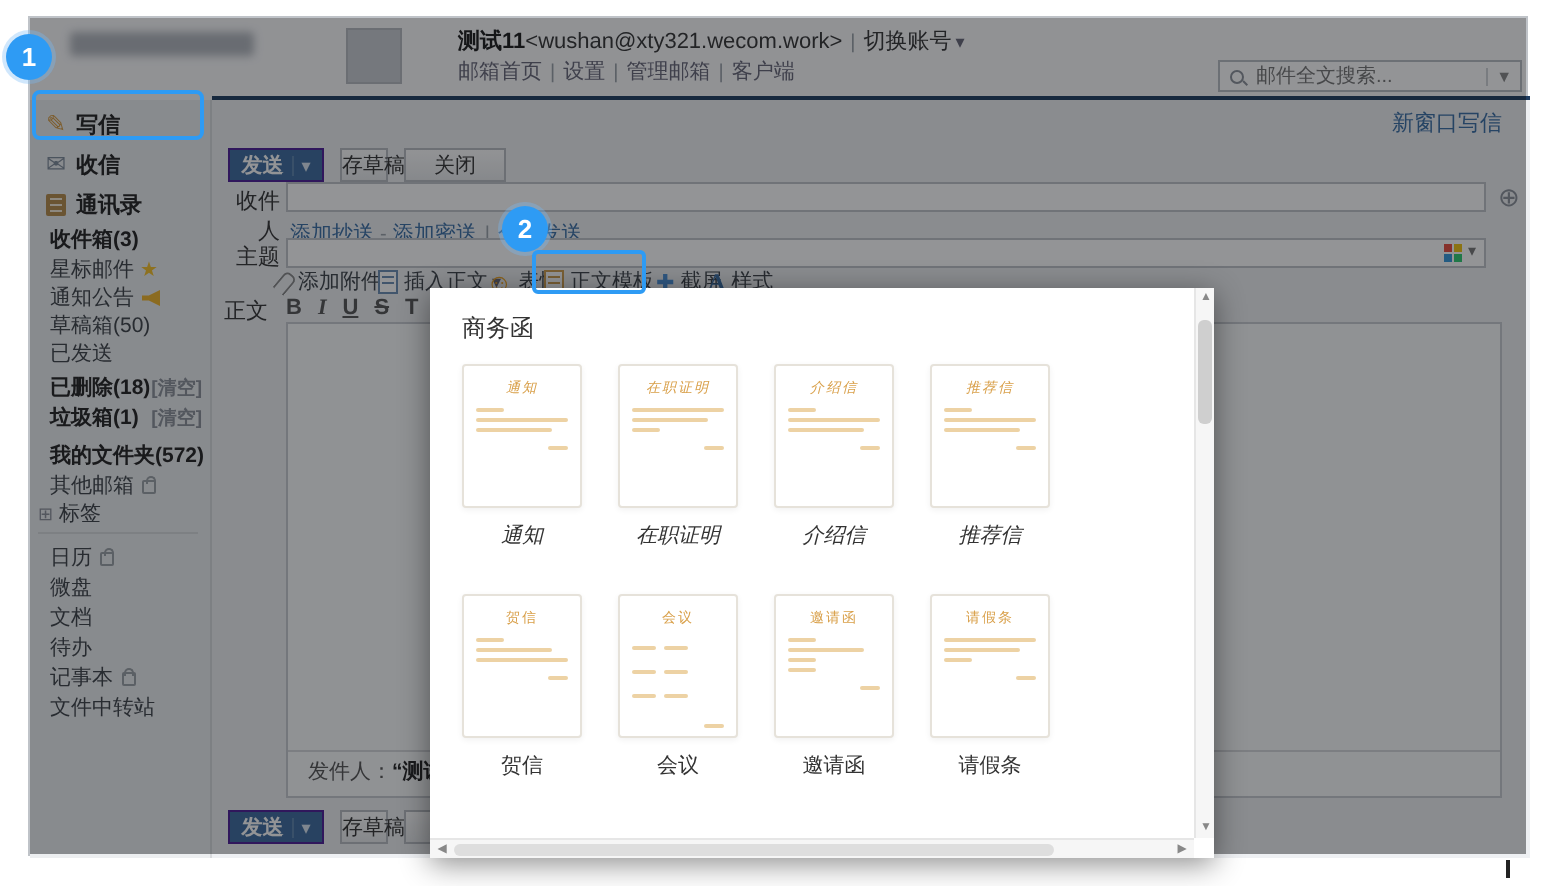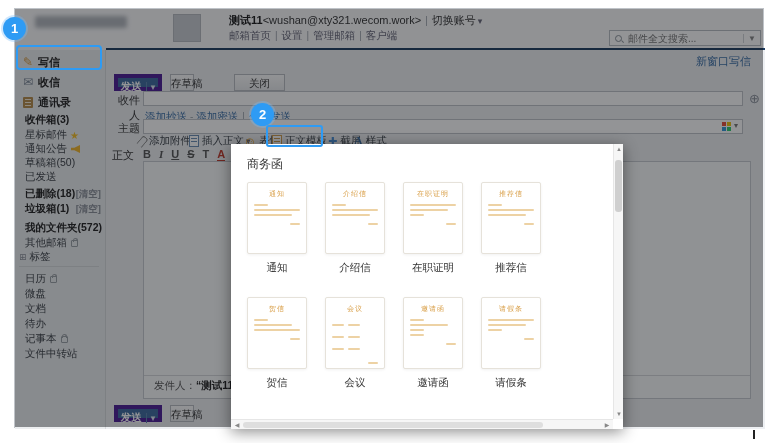--- a/index.html
+++ b/index.html
@@ -52,24 +52,24 @@
   
   .main-bg{position:absolute;left:91px;top:41px;width:659px;height:379px;background:#eef0f3;}
   .new-window{position:absolute;right:12px;top:45px;color:#3a6ea5;cursor:pointer;}
   .tabs{position:absolute;left:99px;top:43px;height:18px;white-space:nowrap;}
   .tab{display:inline-block;width:57px;height:18px;line-height:18px;text-align:center;background:#c9d0d8;color:#1c3a57;font-weight:bold;margin-right:2px;cursor:pointer;font-size:10.5px;}
   .tab.active{background:#f2f4f6;}
   .btnrow{position:absolute;height:18px;white-space:nowrap;}
   .btnrow.top{left:99px;top:65px;}
   .btnrow.bottom{left:99px;top:396px;}
   .btn{display:inline-block;height:17px;line-height:17px;text-align:center;font-size:10.5px;cursor:pointer;box-sizing:border-box;vertical-align:top;}
-  .btn.primary{background:#3d6b9e;color:#fff;font-weight:bold;width:48px;border:4px solid #4c1d95;margin-right:8px;}
+  .btn.primary{background:#3d6b9e;color:#fff;font-weight:bold;width:48px;border:1px solid #4c1d95;margin-right:8px;}
   .btn.primary .caret{color:#dbe6f2;border-left:1px solid #5b84ae;padding-left:4px;margin-left:4px;}
   .btn.plain{background:linear-gradient(#fdfdfd,#e8eaec);border:1px solid #b8bcc2;color:#333;width:24px;margin-right:8px;}
-  .btn.plain.narrow{width:51px;margin-left:32px;}
+  .btn.plain.narrow{width:51px;}
 
   .flabel{position:absolute;width:28px;text-align:right;color:#333;}
   .finput{position:absolute;left:128px;width:600px;height:15px;background:#fff;border:1px solid #c0c4c9;box-sizing:border-box;font-size:11px;padding:0 3px;outline:none;font-family:inherit;}
   .plus-ic{position:absolute;left:734px;top:83px;color:#8a9099;font-size:13px;cursor:pointer;line-height:13px;}
   .cc-row{position:absolute;left:130px;top:101px;font-size:10.5px;white-space:nowrap;}
   .cc-row .lnk{color:#3a6ea5;cursor:pointer;}
   .grid-ic{position:absolute;left:707px;top:113px;width:9px;height:9px;display:grid;grid-template-columns:4px 4px;grid-template-rows:4px 4px;gap:1px;cursor:pointer;}
   .grid-ic i{display:block;}
   .grid-ic i:nth-child(1){background:#e74c3c;} .grid-ic i:nth-child(2){background:#f1c40f;}
   .grid-ic i:nth-child(3){background:#3498db;} .grid-ic i:nth-child(4){background:#2ecc71;}
@@ -100,24 +100,24 @@
 
   .editor{position:absolute;left:128px;top:152px;width:608px;height:238px;background:#fafbfc;border:1px solid #c6cacf;box-sizing:border-box;}
   .editor .sep-line{position:absolute;left:0;right:0;bottom:22px;border-top:1px solid #d5d8db;}
   .sender{position:absolute;left:10px;bottom:5px;font-size:10.5px;color:#555;white-space:nowrap;}
   .sender b{color:#222;}
 
   
   .dim{position:absolute;inset:0;background:rgba(15,18,22,0.45);z-index:5;}
 
   
-  .modal{position:absolute;left:216px;top:135px;width:392px;height:285px;background:#fff;z-index:10;box-shadow:0 3px 14px rgba(0,0,0,0.45);}
+  .modal{position:absolute;left:200px;top:135px;width:392px;height:285px;background:#fff;z-index:10;box-shadow:0 3px 14px rgba(0,0,0,0.45);}
   .modal-title{position:absolute;left:16px;top:12px;font-size:12px;color:#333;}
   .cardrow{position:absolute;left:16px;white-space:nowrap;}
-  .cardrow.r1{top:38px;} .cardrow.r2{top:153px;}
+  .cardrow.r1{top:38px;font-style:italic;} .cardrow.r2{top:153px;}
   .cardcell{display:inline-block;width:78px;vertical-align:top;}
   .tcard{width:60px;height:72px;background:#fff;border:1px solid #e6e2da;border-radius:2px;box-shadow:0 1px 3px rgba(0,0,0,0.06);cursor:pointer;position:relative;box-sizing:border-box;padding:6px 6px 0 6px;}
   .tcard .ctitle{text-align:center;color:#d9a04a;font-size:7px;letter-spacing:1px;margin-bottom:5px;white-space:nowrap;overflow:hidden;}
   .ln{height:2px;background:#edd2a4;margin-bottom:3px;border-radius:1px;}
   .ln.s{width:30%;} .ln.l{width:100%;} .ln.m{width:82%;}
   .ln.r{width:22%;margin-left:auto;margin-top:7px;}
   .tcard.alt .ln.s{display:inline-block;width:26%;margin-right:8%;}
   .clabel{width:60px;text-align:center;margin-top:7px;color:#333;font-size:10.5px;cursor:pointer;}
   .vscroll{position:absolute;right:0;top:0;bottom:10px;width:10px;background:#f6f6f6;border-left:1px solid #e6e6e6;box-sizing:border-box;}
   .vscroll .thumb{position:absolute;left:1px;top:16px;width:7px;height:52px;background:#cfcfcf;border-radius:3px;}
@@ -320,37 +320,37 @@
       <div class="cardcell" data-name="template-cell">
         <div class="tcard" data-name="template-card-notice">
             <div class="ctitle" data-name="card-title">通知</div>
             <div class="ln s"></div>
             <div class="ln l"></div>
             <div class="ln m"></div>
             <div class="ln r"></div>
           </div>
         <div class="clabel" data-name="template-label">通知</div>
       </div><div class="cardcell" data-name="template-cell">
+        <div class="tcard" data-name="template-card-employment-cert">
+            <div class="ctitle" data-name="card-title">在职证明</div>
+            <div class="ln l"></div>
+            <div class="ln m"></div>
+            <div class="ln s"></div>
+            <div class="ln r"></div>
+          </div>
+        <div class="clabel" data-name="template-label">在职证明</div>
+      </div><div class="cardcell" data-name="template-cell">
         <div class="tcard" data-name="template-card-introduction-letter">
             <div class="ctitle" data-name="card-title">介绍信</div>
             <div class="ln s"></div>
             <div class="ln l"></div>
             <div class="ln m"></div>
             <div class="ln r"></div>
           </div>
         <div class="clabel" data-name="template-label">介绍信</div>
-      </div><div class="cardcell" data-name="template-cell">
-        <div class="tcard" data-name="template-card-employment-cert">
-            <div class="ctitle" data-name="card-title">在职证明</div>
-            <div class="ln l"></div>
-            <div class="ln m"></div>
-            <div class="ln s"></div>
-            <div class="ln r"></div>
-          </div>
-        <div class="clabel" data-name="template-label">在职证明</div>
       </div><div class="cardcell" data-name="template-cell">
         <div class="tcard" data-name="template-card-recommendation-letter">
             <div class="ctitle" data-name="card-title">推荐信</div>
             <div class="ln s"></div>
             <div class="ln l"></div>
             <div class="ln m"></div>
             <div class="ln r"></div>
           </div>
         <div class="clabel" data-name="template-label">推荐信</div>
       </div>

